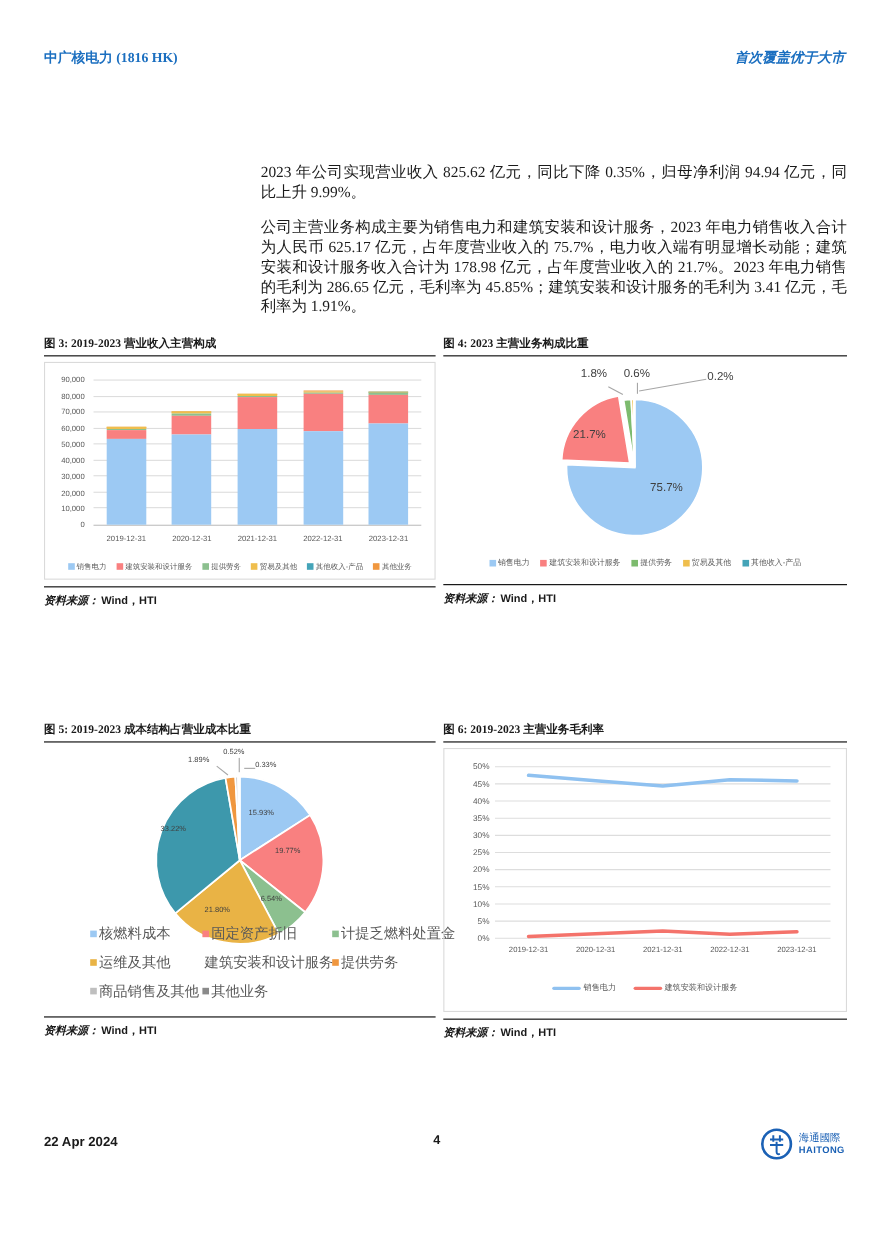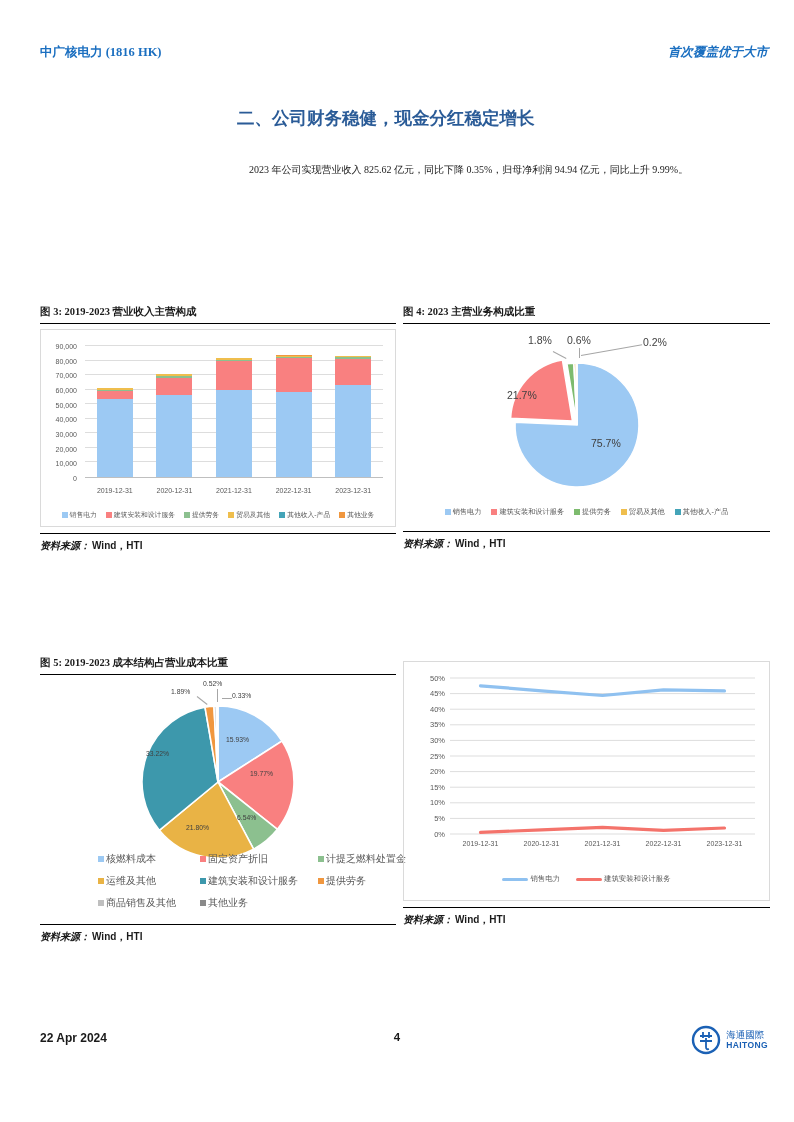--- a/index.html
+++ b/index.html
@@ -1,21 +1,21 @@
 <!DOCTYPE html>
 <html><head>
 <meta charset="utf-8">
 <style>
   html,body{margin:0;padding:0;background:#888;}
   .page{position:relative;width:794px;height:1122px;background:#fff;margin:0 auto;
         font-family:"Liberation Serif","DejaVu Serif",serif;color:#1a1a1a;overflow:hidden;}
   .hdr-left{position:absolute;left:40px;top:44px;font-size:12.5px;font-weight:bold;color:#1B6FC0;}
   .hdr-right{position:absolute;right:26px;top:44px;font-size:12.5px;font-weight:bold;font-style:italic;color:#1B6FC0;}
   .sec-title{position:absolute;left:237px;top:106px;width:533px;font-size:17.5px;font-weight:bold;color:#2A5B97;margin:0;}
-  .para{position:absolute;left:237px;width:533px;font-size:10px;line-height:18px;text-align:justify;margin:12px;}
+  .para{position:absolute;left:237px;width:533px;font-size:14px;line-height:18px;text-align:justify;margin:0;}
   .p1{top:149px;} .p2{top:199px;} .p3{top:563px;}
 
   .figure{position:absolute;}
   .fig3{left:40px;top:305px;width:356px;}
   .fig4{left:403px;top:305px;width:367px;}
   .fig5{left:40px;top:656px;width:356px;}
   .fig6{left:403px;top:656px;width:367px;}
   .fig-caption{font-size:10.5px;font-weight:bold;padding-bottom:4px;border-bottom:1.5px solid #000;
                font-family:"Liberation Serif",serif;}
   .fig-body{position:relative;margin:5px 0 6px 0;}
@@ -42,22 +42,22 @@
   .lg-sq{width:6px;height:6px;display:inline-block;}
   .lg-line{width:26px;height:3px;display:inline-block;border-radius:2px;}
 
   
   .pie-svg{position:absolute;inset:0;}
   .plbl{position:absolute;font-family:"Liberation Sans",sans-serif;color:#3f3f3f;}
   .plbl.big{font-size:10.5px;}
   .plbl.sm{font-size:6.8px;}
   .lead{position:absolute;background:#A6A6A6;transform-origin:left center;}
   .pie4-legend{bottom:8px;gap:4px 10px;font-size:7.2px;}
-  .pie5-legend{position:absolute;left:58px;right:8px;bottom:8px;display:grid;
-               grid-template-columns:102px 118px auto;row-gap:8px;font-size:10px;color:#595959;
+  .pie5-legend{position:absolute;left:42px;right:8px;bottom:8px;display:grid;
+               grid-template-columns:102px 118px auto;row-gap:8px;font-size:13px;color:#595959;
                font-family:Liberation Sans, sans-serif;}
 
   
   .line-legend{bottom:16px;font-size:7.4px;gap:16px;}
 
   .footer-date{position:absolute;left:40px;top:1031px;font-size:12px;font-weight:bold;
                font-family:"Liberation Sans",sans-serif;}
   .footer-page{position:absolute;left:0;right:0;top:1031px;text-align:center;font-size:11.5px;font-weight:bold;
                font-family:"Liberation Sans",sans-serif;}
   .footer-logo{position:absolute;right:26px;top:1024px;display:flex;align-items:center;gap:4px;color:#1B61B5;}
@@ -66,22 +66,22 @@
   .logo-en{font-size:8.5px;font-weight:bold;font-family:"Liberation Sans",sans-serif;letter-spacing:.4px;}
 </style>
 </head>
 <body>
 
 <div class="page">
 
   <span class="hdr-left">中广核电力 (1816 HK)</span>
   <span class="hdr-right">首次覆盖优于大市</span>
 
-  <h2 class="sec-title">二、公司财务稳健，现金分红稳定增长</h2>
   <p class="para p1">2023 年公司实现营业收入 825.62 亿元，同比下降 0.35%，归母净利润 94.94 亿元，同比上升 9.99%。</p>
+  <p class="para p2">公司主营业务构成主要为销售电力和建筑安装和设计服务，2023 年电力销售收入合计为人民币 625.17 亿元，占年度营业收入的 75.7%，电力收入端有明显增长动能；建筑安装和设计服务收入合计为 178.98 亿元，占年度营业收入的 21.7%。2023 年电力销售的毛利为 286.65 亿元，毛利率为 45.85%；建筑安装和设计服务的毛利为 3.41 亿元，毛利率为 1.91%。</p>
 
   <div class="figure fig3">
     <div class="fig-caption">
       <span>图 3:</span>
       <span>2019-2023 营业收入主营构成</span>
     </div>
     <div class="fig-body h196 bordered">
       <div class="bar-wrap" id="barchart">
           <div class="bar-ylabels">
             <span class="ytick" style="bottom: 0%;">0</span>
@@ -197,21 +197,21 @@
       <svg class="pie-svg" id="pie4" width="367" height="196">
           <path d="M174.00,96.00 L174.00,34.00 A62,62 0 1 1 112.06,93.27 Z" fill="#9CC9F3" stroke="#fff" stroke-width="1.6"></path>
           <path d="M169.51,92.02 L107.57,89.29 A62,62 0 0 1 159.43,30.84 Z" fill="#F98080" stroke="#fff" stroke-width="1.6"></path>
           <path d="M174.00,96.00 L163.92,34.83 A62,62 0 0 1 170.88,34.08 Z" fill="#7DBB6E" stroke="#fff" stroke-width="1.6"></path>
           <path d="M174.00,96.00 L170.88,34.08 A62,62 0 0 1 173.22,34.00 Z" fill="#EFBE4D" stroke="#fff" stroke-width="1.6"></path>
           <path d="M174.00,96.00 L173.22,34.00 A62,62 0 0 1 174.00,34.00 Z" fill="#44A4B8" stroke="#fff" stroke-width="1.6"></path>
         </svg>
       <span class="plbl big" style="left:125px;top:5px;">1.8%</span>
       <span class="plbl big" style="left:164px;top:5px;">0.6%</span>
       <span class="plbl big" style="left:240px;top:7px;">0.2%</span>
-      <span class="plbl big" style="left:104px;top:60px;">21.7%</span>
+      <span class="plbl big" style="left:118px;top:60px;">21.7%</span>
       <span class="plbl big" style="left:188px;top:108px;">75.7%</span>
       <div class="lead" style="left:150px;top:22px;width:15px;height:1px;transform:rotate(28deg);"></div>
       <div class="lead" style="left:176px;top:19px;width:1px;height:10px;"></div>
       <div class="lead" style="left:178px;top:26px;width:62px;height:1px;transform:rotate(-10deg);"></div>
       <div class="chart-legend pie4-legend" id="legend4">
           <span class="lg-item">
             <span class="lg-sq" style="background: rgb(156, 201, 243);"></span>
             <span>销售电力</span>
           </span>
           <span class="lg-item">
@@ -299,20 +299,24 @@
             <span>其他业务</span>
           </span>
         </div>
     </div>
     <div class="fig-source">
       <span class="src-label">资料来源：</span><span class="src-val">Wind，HTI</span>
     </div>
   </div>
 
   <div class="figure fig6">
+    <div class="fig-caption">
+      <span>图 6:</span>
+      <span>2019-2023 主营业务毛利率</span>
+    </div>
     <div class="fig-body h238 bordered">
       <svg class="pie-svg" id="line6" width="365" height="202">
           <line x1="46" y1="172" x2="351" y2="172" stroke="#DDDDDD" stroke-width="1"></line>
           <text x="41" y="174.5" text-anchor="end" font-size="7.5" fill="#595959" font-family="Liberation Sans, sans-serif">0%</text>
           <line x1="46" y1="156.4" x2="351" y2="156.4" stroke="#DDDDDD" stroke-width="1"></line>
           <text x="41" y="158.9" text-anchor="end" font-size="7.5" fill="#595959" font-family="Liberation Sans, sans-serif">5%</text>
           <line x1="46" y1="140.8" x2="351" y2="140.8" stroke="#DDDDDD" stroke-width="1"></line>
           <text x="41" y="143.3" text-anchor="end" font-size="7.5" fill="#595959" font-family="Liberation Sans, sans-serif">10%</text>
           <line x1="46" y1="125.19999999999999" x2="351" y2="125.19999999999999" stroke="#DDDDDD" stroke-width="1"></line>
           <text x="41" y="127.69999999999999" text-anchor="end" font-size="7.5" fill="#595959" font-family="Liberation Sans, sans-serif">15%</text>

